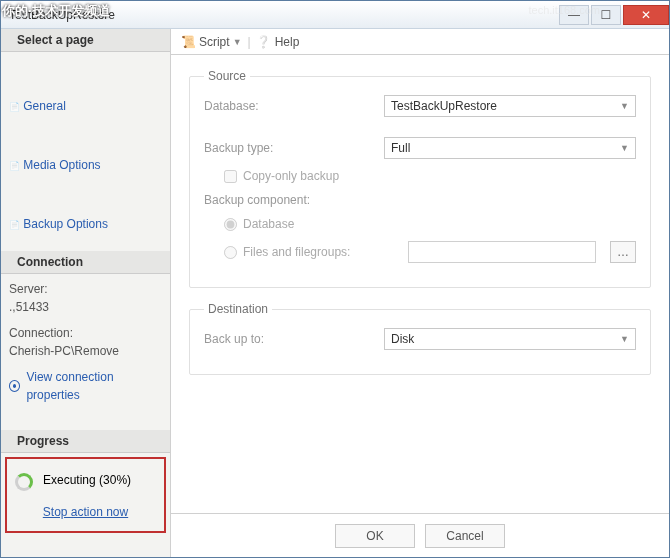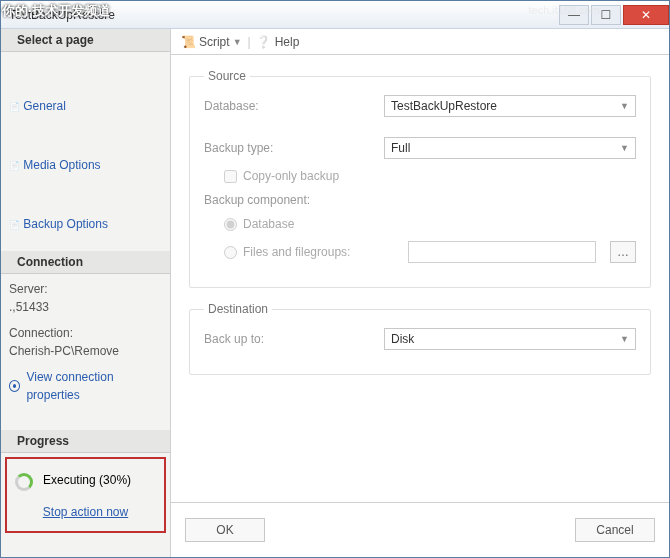--- a/index.html
+++ b/index.html
@@ -53,21 +53,21 @@
 .file-row { display: flex; gap: 14px; align-items: center; }
 .file-row .tbox { flex: 1; height: 22px; border: 1px solid #d0d0d0; }
 .file-btn { width: 26px; height: 22px; border: 1px solid #c8c8c8; background: #f8f8f8; cursor: pointer; text-align:center; line-height:20px; color:#666;}
 
 .dest-row { display: flex; gap: 10px; }
 .list { flex: 1; height: 110px; border: 1px solid #c8c8c8; background: #fff; }
 .list-item { background: #2a6fd6; color: #fff; padding: 2px 6px; font-size: 11px; }
 .btn-col { display: flex; flex-direction: column; gap: 8px; }
 .btn { width: 74px; height: 24px; border: 1px solid #c8c8c8; background: #f8f8f8; color: #555; cursor: pointer; text-align: center; line-height: 22px; }
 
-.footer { height: 55px; border-top: 1px solid #d0d0d0; display: flex; align-items: center; justify-content: space-between; padding: 0 14px; gap: 10px; }
+.footer { height: 44px; border-top: 1px solid #d0d0d0; display: flex; align-items: center; justify-content: center; padding: 0 14px; gap: 10px; }
 .footer .btn { width: 80px; }
 
 .watermark-l { position: absolute; top: 2px; left: 2px; color: #fff; font-weight: bold; font-size: 13px; text-shadow: 0 0 3px #000; pointer-events:none;}
 .watermark-r { position: absolute; top: 4px; right: 70px; color: #e0e0e0; font-size: 11px; pointer-events:none; opacity:.5;}
 </style>
 </head>
 <body>
 
 <div class="window">
   <div class="titlebar">

